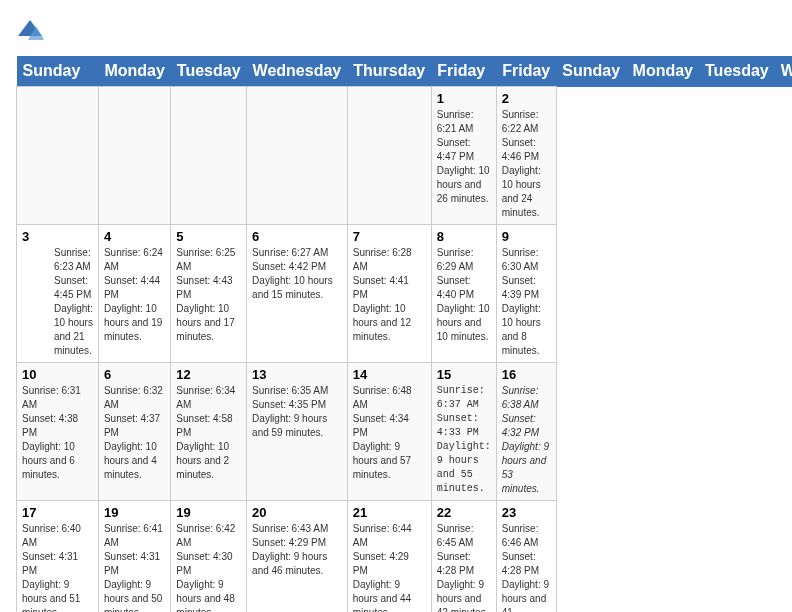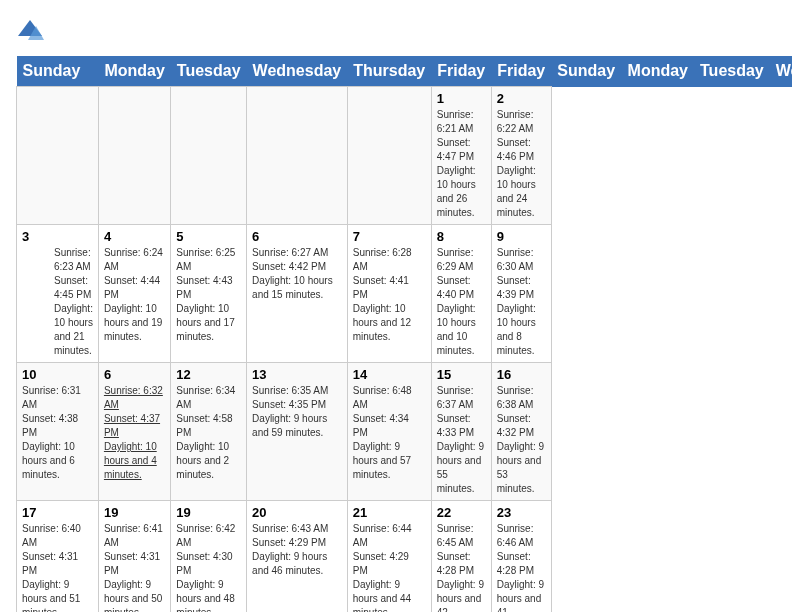--- a/index.html
+++ b/index.html
@@ -192,21 +192,21 @@
       </tr>
       <tr>
         <td>
           <div class="day-num">10</div>
           <div class="day-info" style="white-space: pre-line;">Sunrise: 6:31 AM
 Sunset: 4:38 PM
 Daylight: 10 hours and 6 minutes.</div>
         </td>
         <td>
           <div class="day-num">6</div>
-          <div class="day-info" style="white-space: pre-line; text-decoration: underline;">Sunrise: 6:32 AM
+          <div class="day-info" style="white-space: pre-line;">Sunrise: 6:32 AM
 Sunset: 4:37 PM
 Daylight: 10 hours and 4 minutes.</div>
         </td>
         <td>
           <div class="day-num">12</div>
           <div class="day-info" style="white-space: pre-line;">Sunrise: 6:34 AM
 Sunset: 4:58 PM
 Daylight: 10 hours and 2 minutes.</div>
         </td>
         <td>
@@ -216,27 +216,27 @@
 Daylight: 9 hours and 59 minutes.</div>
         </td>
         <td>
           <div class="day-num">14</div>
           <div class="day-info" style="white-space: pre-line;">Sunrise: 6:48 AM
 Sunset: 4:34 PM
 Daylight: 9 hours and 57 minutes.</div>
         </td>
         <td>
           <div class="day-num">15</div>
-          <div class="day-info" style="white-space: pre-line;">Sunrise: 6:37 AM
+          <div class="day-info" style="white-space: pre-line; font-family: Liberation Mono, monospace;">Sunrise: 6:37 AM
 Sunset: 4:33 PM
 Daylight: 9 hours and 55 minutes.</div>
         </td>
         <td>
           <div class="day-num">16</div>
-          <div class="day-info" style="white-space: pre-line;">Sunrise: 6:38 AM
+          <div class="day-info" style="white-space: pre-line; font-style: italic;">Sunrise: 6:38 AM
 Sunset: 4:32 PM
 Daylight: 9 hours and 53 minutes.</div>
         </td>
       </tr>
       <tr>
         <td>
           <div class="day-num">17</div>
           <div class="day-info" style="white-space: pre-line;">Sunrise: 6:40 AM
 Sunset: 4:31 PM
 Daylight: 9 hours and 51 minutes.</div>

